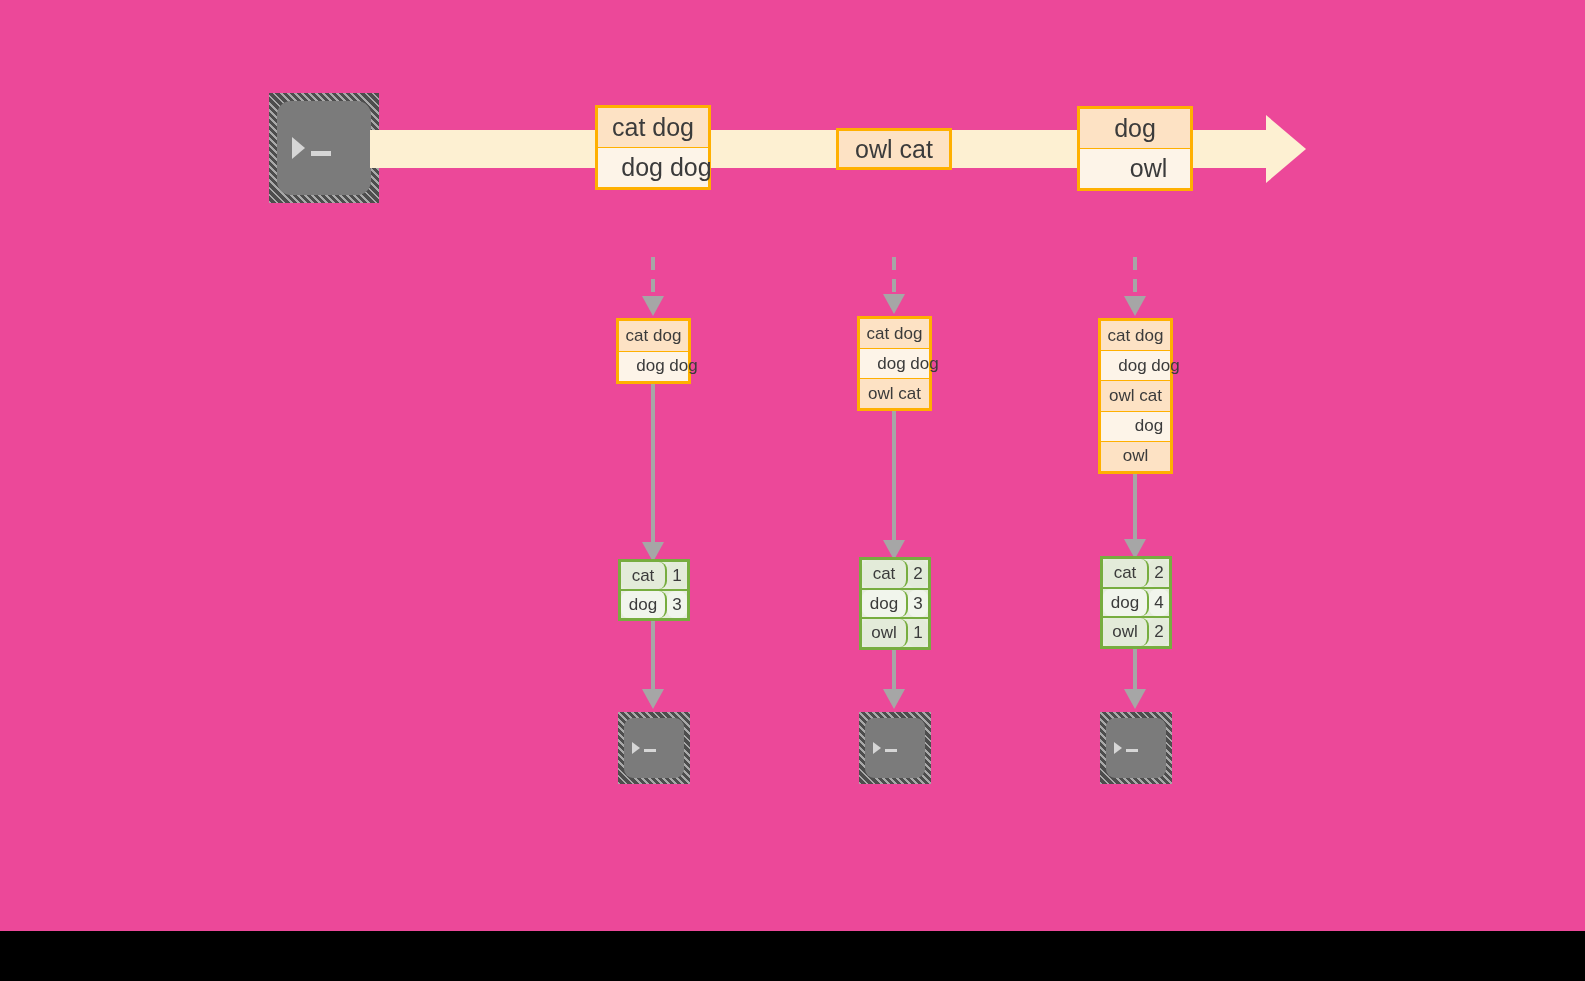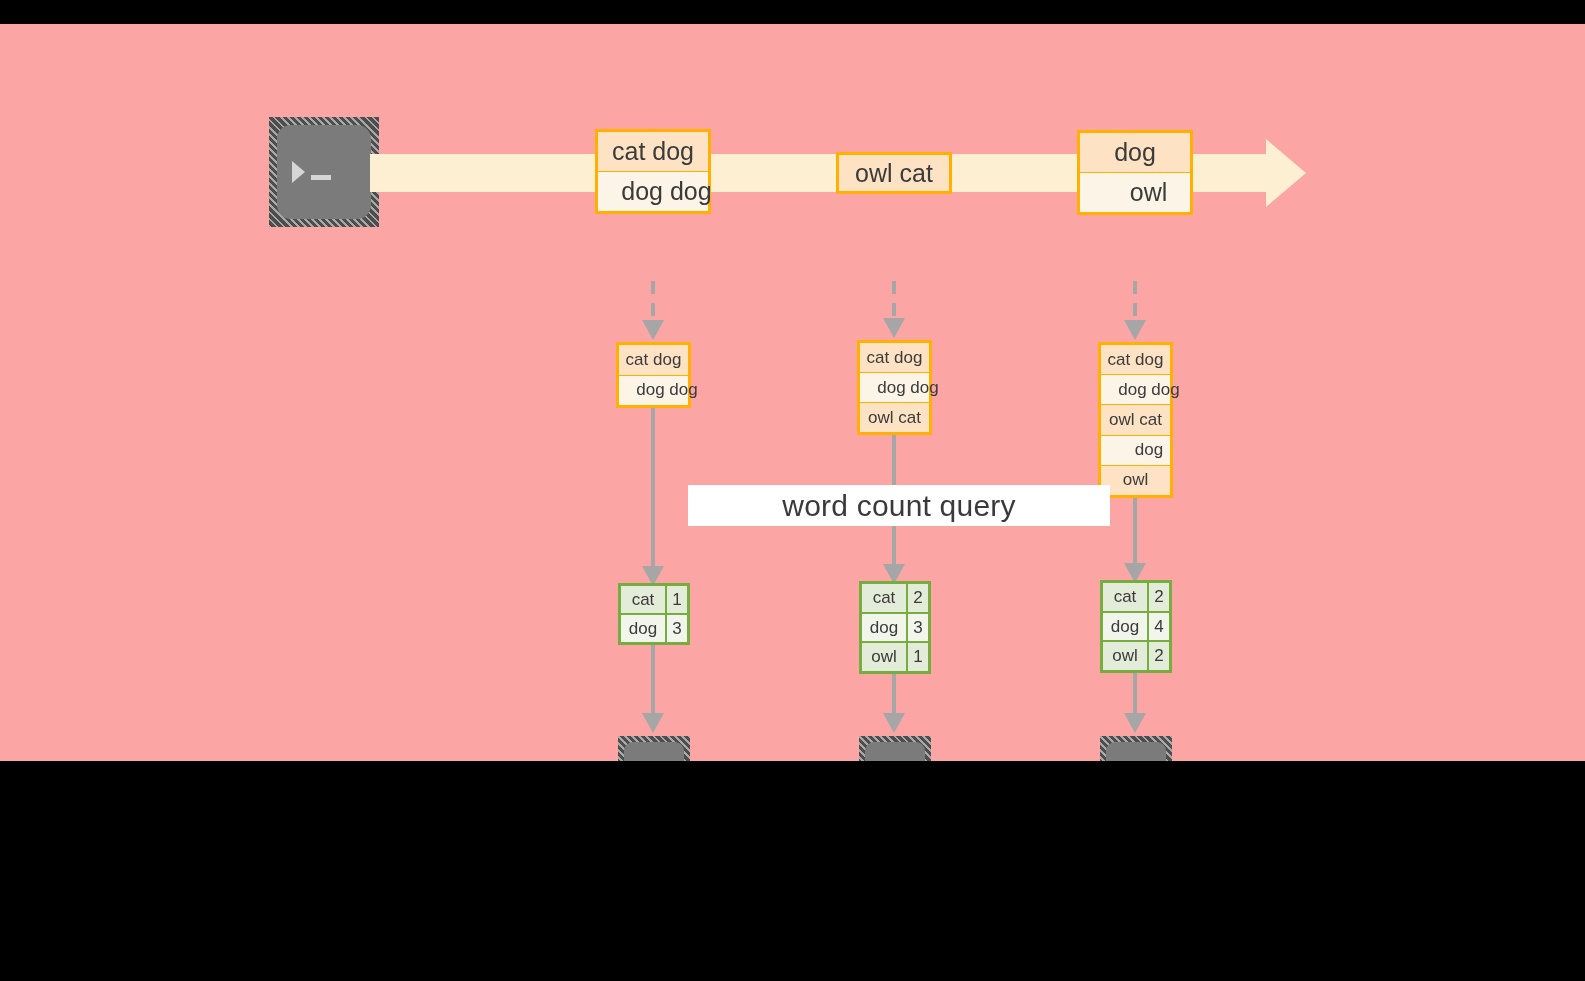--- a/index.html
+++ b/index.html
@@ -3,25 +3,24 @@
 <meta charset="utf-8">
 <style>
   html, body {
     margin: 0;
     padding: 0;
     background: #000;
   }
   #stage {
     position: relative;
     width: 1585px;
-    height: 737px;
-    background: #fca5a5;
+    height: 931px;
+    background: #ec4899;
     font-family: "Liberation Sans", sans-serif;
     overflow: hidden;
-    margin-top: 24px;
   }
 
   
   .terminal {
     position: absolute;
     box-sizing: border-box;
     background:
       repeating-linear-gradient(45deg,
         #a8a8a8 0px, #a8a8a8 2px,
         #4d4d4d 2px, #4d4d4d 5px);
@@ -125,20 +124,21 @@
   }
   .rrow:last-child { border-bottom: none; }
   .rcell {
     box-sizing: border-box;
     display: flex;
     align-items: center;
     justify-content: center;
     font-size: 17px;
     color: #3b3b3b;
     background: #e3ebd9;
+    border-radius: 8px;
   }
   .rrow.alt .rcell { background: #f1f5ec; }
   .rcell.key { flex: 0 0 46px; border-right: 2.5px solid #77ad3f; }
   .rcell.val { flex: 1 1 auto; }
 
   
   .vline {
     position: absolute;
     width: 4px;
     background: #a6a6a6;
@@ -307,15 +307,14 @@
 
   <div class="terminal small" style="left:1100px; top:712px; width:72px; height:72px;">
     <div class="inner">
       <div class="prompt">
         <span class="chev"></span>
         <span class="uline"></span>
       </div>
     </div>
   </div>
 
-  <div class="qlabel" style="left:688px; top:461px; width:422px; height:41px;">word count query</div>
 
 </div>
 
 </body></html>

